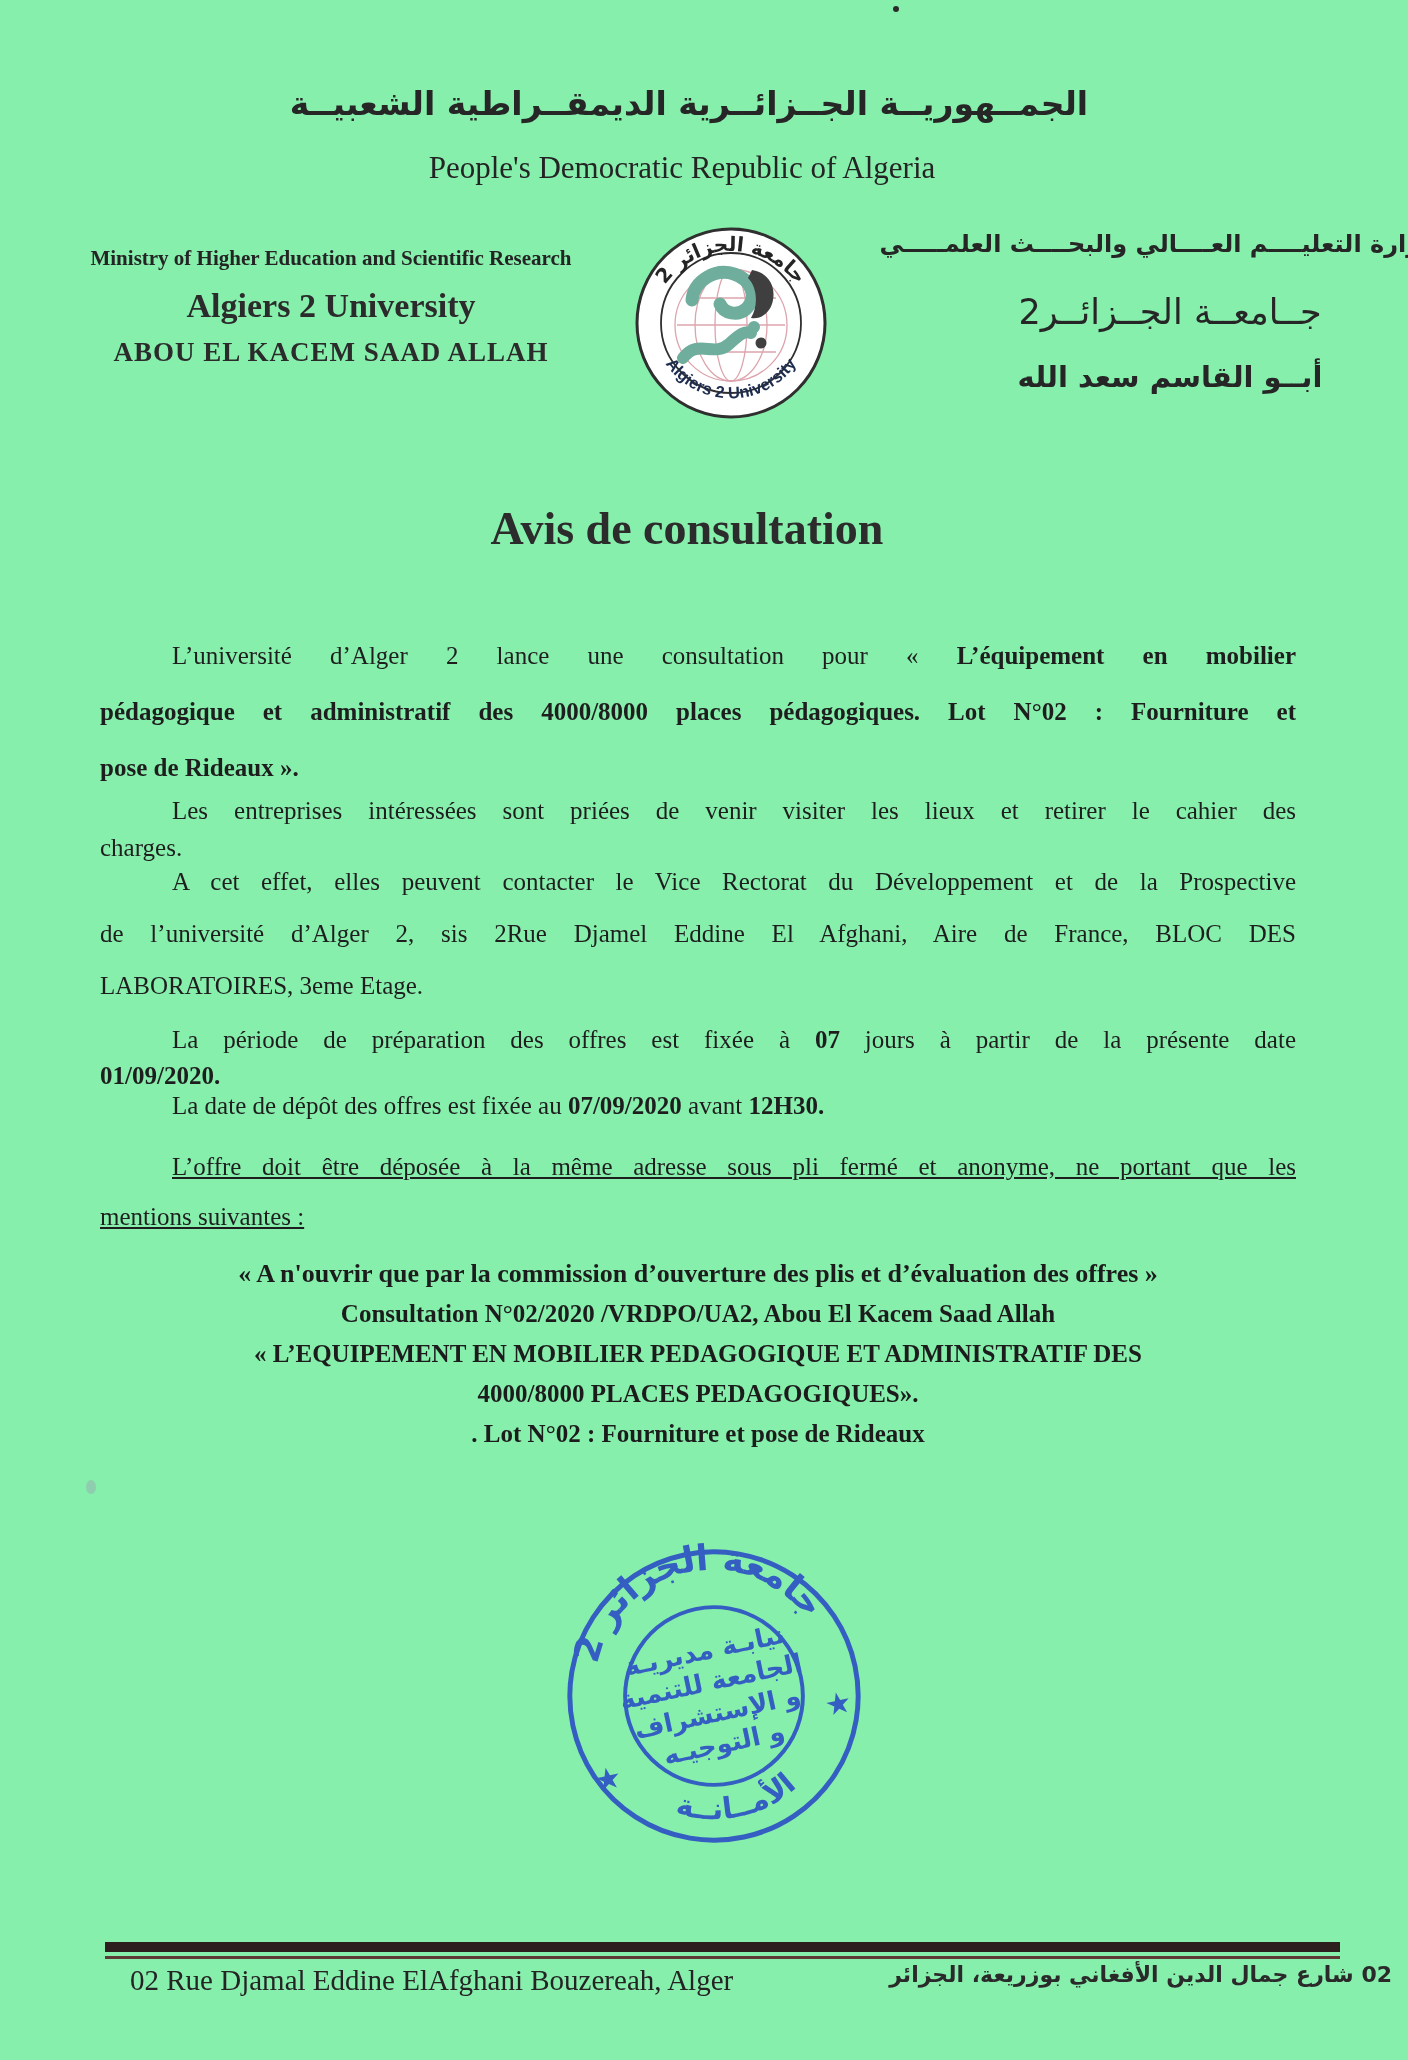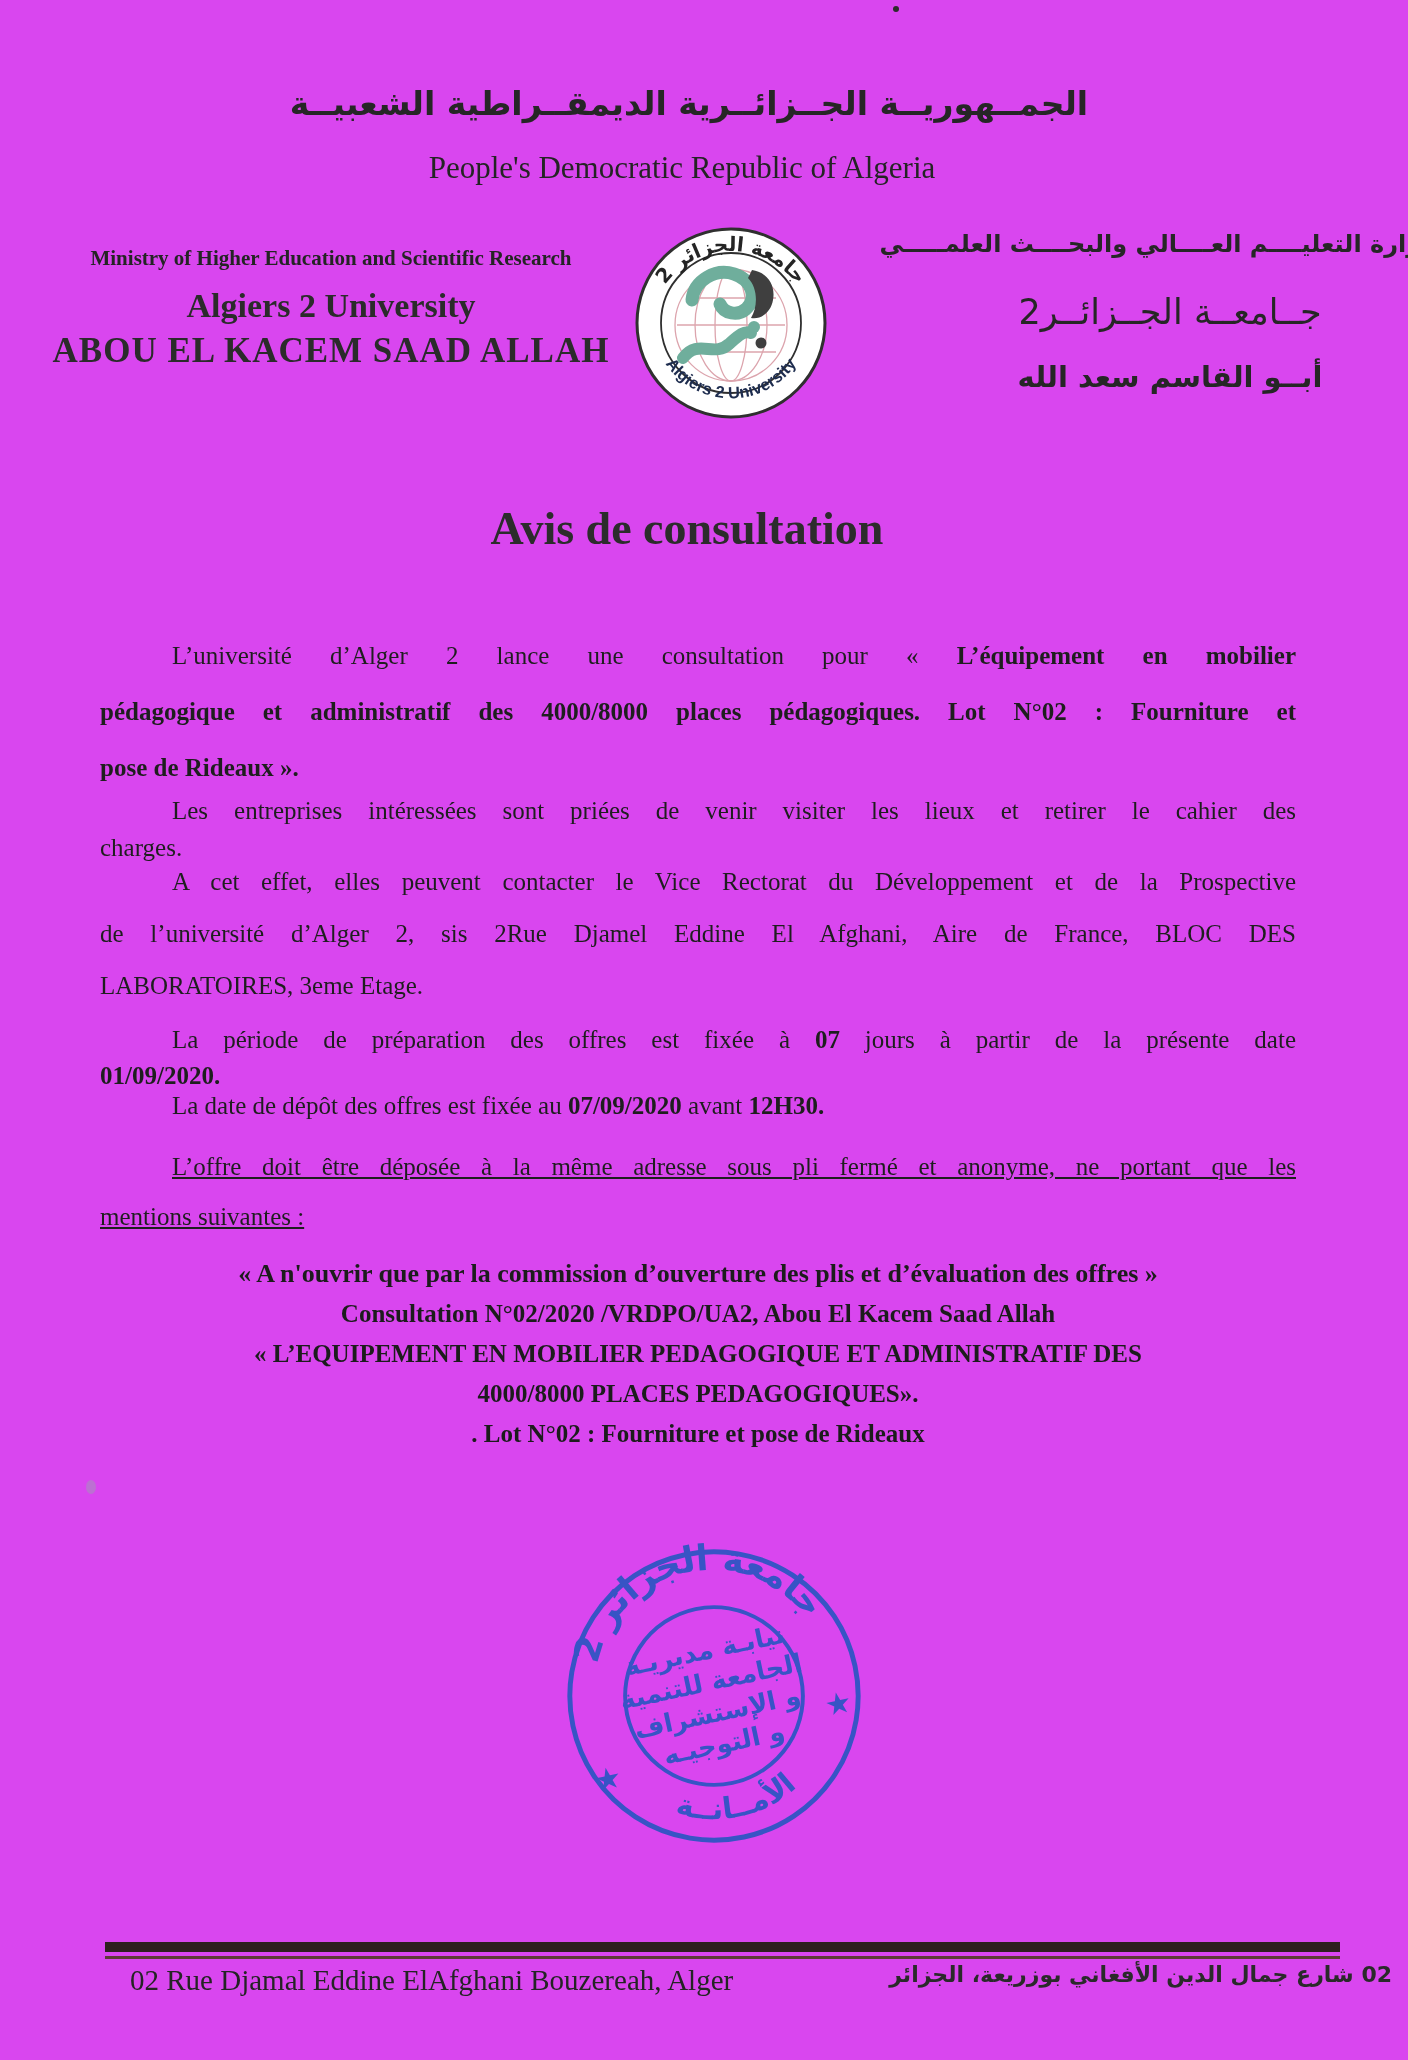--- a/index.html
+++ b/index.html
@@ -1,34 +1,34 @@
 <!DOCTYPE html>
 <html lang="fr"><head>
 <meta charset="utf-8">
 <style>
   html,body{margin:0;padding:0;background:#e8e8e8;}
   .page{
     position:relative; width:1408px; height:2060px;
-    background:#d946ef; overflow:hidden;
+    background:#86efac; overflow:hidden;
     font-family:"Liberation Serif", serif; color:#1f1f1f;
   }
   .ar{ font-family:"DejaVu Sans", sans-serif; direction:rtl; }
 
   
   .republic-ar{ position:absolute; top:84px; left:0; width:100%;
     text-align:center; padding-right:30px; box-sizing:border-box;
     font-size:33px; font-weight:bold; color:#262626; }
   .republic-en{ position:absolute; top:150px; left:0; width:100%;
     text-align:center; padding-right:44px; box-sizing:border-box;
     font-size:31px; color:#242424; }
 
   .hdr-left{ position:absolute; left:25px; top:246px; width:612px; text-align:center; }
   .ministry-en{ font-size:21px; font-weight:bold; color:#242424; }
   .university-en{ margin-top:16px; font-size:34px; font-weight:bold; color:#2b2b2b; }
-  .university-en-sub{ margin-top:6px; font-size:35px; font-weight:bold; letter-spacing:1px; color:#2b2b2b; }
+  .university-en-sub{ margin-top:12px; font-size:27px; font-weight:bold; letter-spacing:1px; color:#2b2b2b; }
 
   .logo-svg{ position:absolute; left:628px; top:210px; }
 
   .ministry-ar{ position:absolute; right:-12px; top:230px; white-space:nowrap;
     font-size:24px; font-weight:bold; color:#262626; }
   .university-ar{ position:absolute; left:950px; width:440px; top:292px;
     text-align:center; font-size:35px; font-weight:normal; color:#262626; }
   .university-ar-sub{ position:absolute; left:950px; width:440px; top:360px;
     text-align:center; font-size:29px; font-weight:bold; color:#262626; }
 

